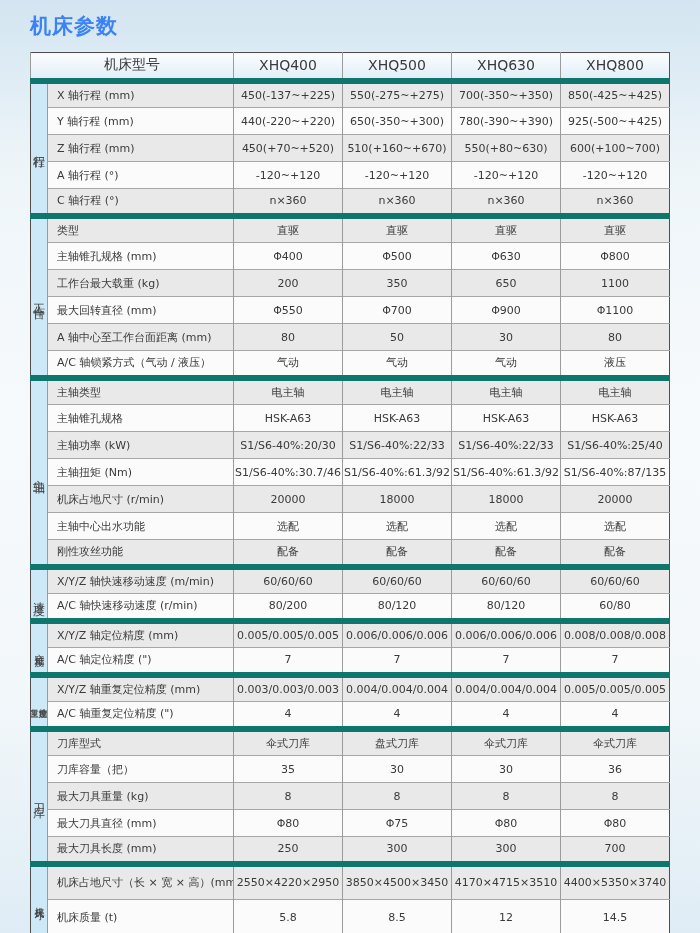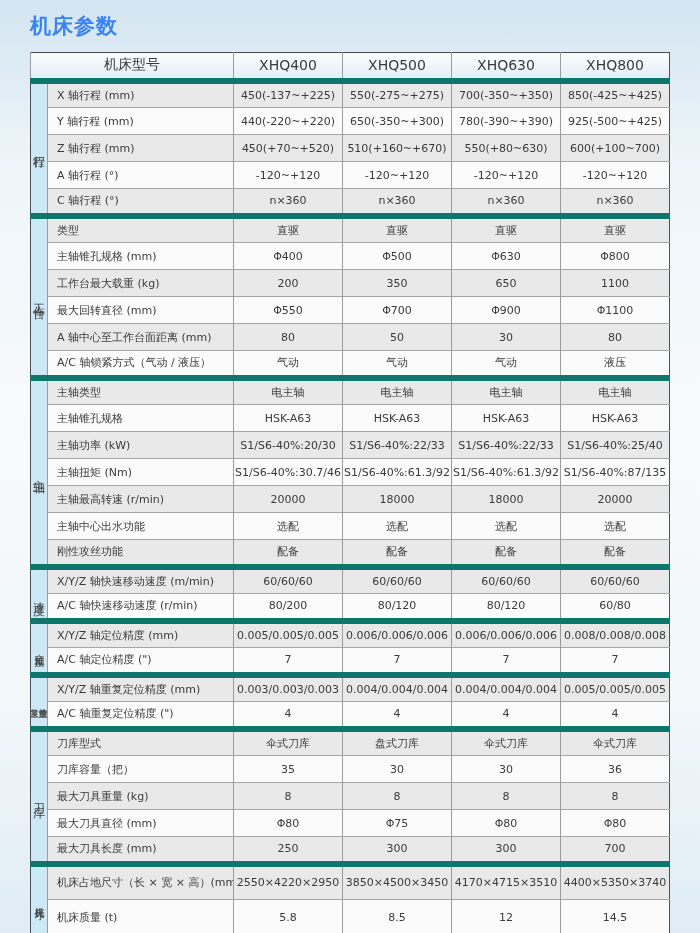--- a/index.html
+++ b/index.html
@@ -217,21 +217,21 @@
           <td class="value-cell">S1/S6-40%:25/40</td>
         </tr>
         <tr class="stripe-white">
           <td class="param-cell">主轴扭矩 (Nm)</td>
           <td class="value-cell">S1/S6-40%:30.7/46</td>
           <td class="value-cell">S1/S6-40%:61.3/92</td>
           <td class="value-cell">S1/S6-40%:61.3/92</td>
           <td class="value-cell">S1/S6-40%:87/135</td>
         </tr>
         <tr class="stripe-gray">
-          <td class="param-cell">主轴最高转速 (r/min)</td>
+          <td class="param-cell">机床占地尺寸 (r/min)</td>
           <td class="value-cell">20000</td>
           <td class="value-cell">18000</td>
           <td class="value-cell">18000</td>
           <td class="value-cell">20000</td>
         </tr>
         <tr class="stripe-white">
           <td class="param-cell">主轴中心出水功能</td>
           <td class="value-cell">选配</td>
           <td class="value-cell">选配</td>
           <td class="value-cell">选配</td>

